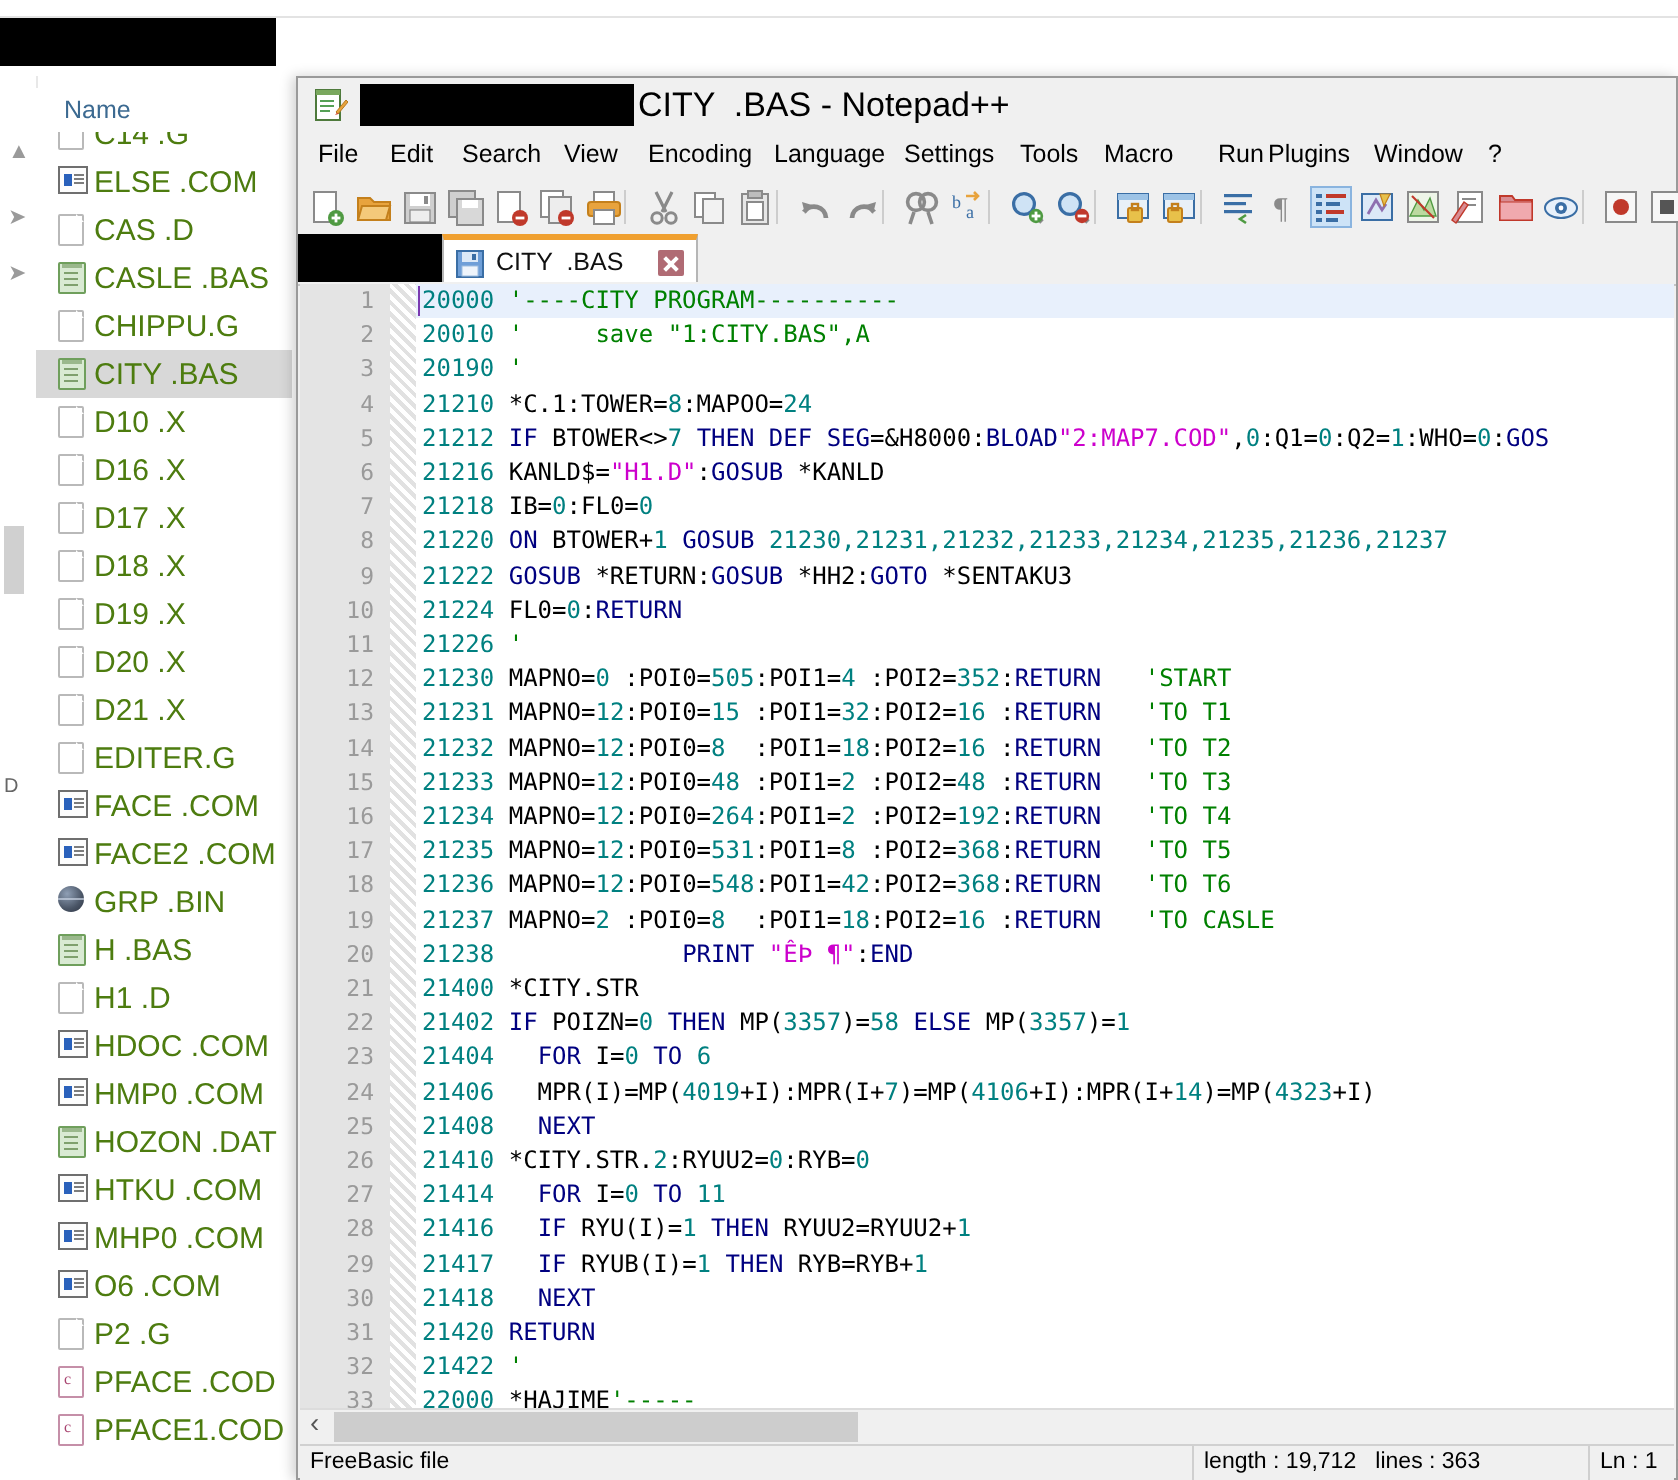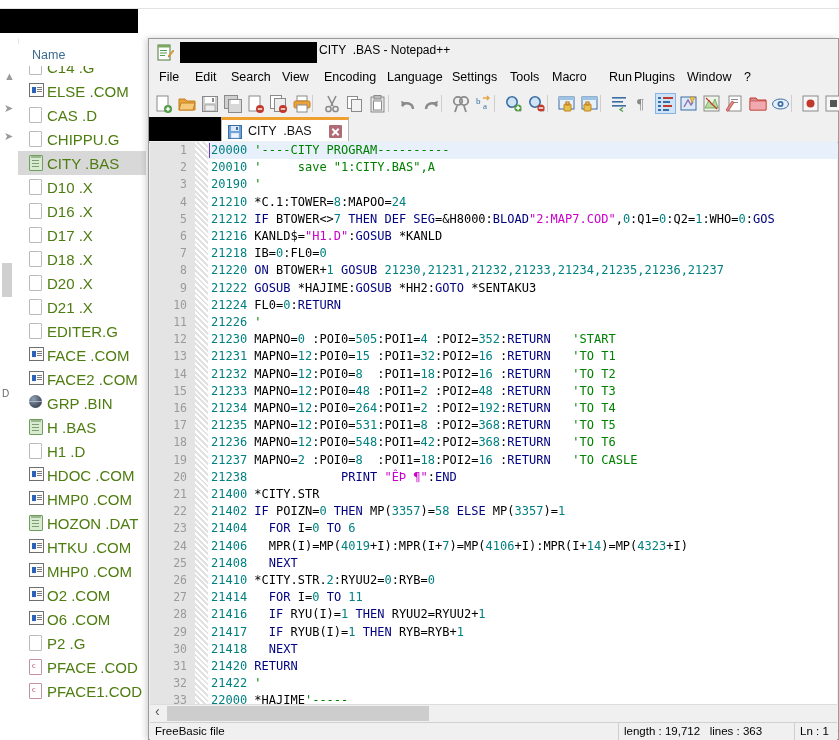--- a/index.html
+++ b/index.html
@@ -47,21 +47,21 @@
   .ic-cod:after{content:"c";position:absolute;left:2px;top:1px;font-size:8px;line-height:10px;color:#a8436f;font-family:"Liberation Serif",serif;}
 
   
   .npp{position:absolute;left:148px;top:38px;width:691px;height:702px;background:#f0f0f0;
        border:1px solid #9a9a9a;box-sizing:border-box;box-shadow:-2px 0 6px rgba(0,0,0,.18);}
   .npp-chev{position:absolute;left:158px;top:40px;font-size:10px;color:#8d8d8d;}
 
   .npp-title{position:absolute;left:0;top:0;width:689px;height:27px;background:#f0f0f0;}
   .npp-title .tico{position:absolute;left:8px;top:5px;width:17px;height:17px;}
   .npp-title .redact{position:absolute;left:31px;top:3px;width:137px;height:21px;background:#000;}
-  .npp-title .ttxt{position:absolute;left:170px;top:4px;font-size:12px;color:#000;white-space:pre;}
+  .npp-title .ttxt{position:absolute;left:170px;top:4px;font-size:17px;color:#000;white-space:pre;}
 
   .npp-menu{position:absolute;left:0;top:27px;width:689px;height:24px;background:#f0f0f0;}
   .mitem{position:absolute;top:4px;font-size:12.5px;color:#000;white-space:nowrap;cursor:default;}
 
   .npp-tools{position:absolute;left:0;top:51px;width:689px;height:27px;background:#f0f0f0;
              border-bottom:1px solid #dcdcdc;}
   .tb{position:absolute;top:3px;width:21px;height:21px;}
   .tsep{position:absolute;top:5px;width:1px;height:17px;background:#cdcdcd;}
 
   .npp-tabs{position:absolute;left:0;top:78px;width:689px;height:25px;background:#f0f0f0;border-bottom:1px solid #c4c4c4;}
@@ -125,40 +125,41 @@
     </div>
 
     <div class="exp-listhdr">
       <span>Name</span>
     </div>
 
     <div class="exp-list" id="file-list">
         <div class="exp-row" style="margin-top: -11px;"><span class="ficon"><span class="ic-doc" style="position: absolute; left: 1px; top: 1px;"></span></span><span class="fname">C14  .G</span></div>
         <div class="exp-row"><span class="ficon"><span class="ic-com" style="position: absolute; left: 1px; top: 1px;"></span></span><span class="fname">ELSE .COM</span></div>
         <div class="exp-row"><span class="ficon"><span class="ic-doc" style="position: absolute; left: 1px; top: 1px;"></span></span><span class="fname">CAS  .D</span></div>
+        <div class="exp-row"><span class="ficon"><span class="ic-npp" style="position: absolute; left: 1px; top: 1px;"></span></span><span class="fname">CASLE .BAS</span></div>
         <div class="exp-row"><span class="ficon"><span class="ic-doc" style="position: absolute; left: 1px; top: 1px;"></span></span><span class="fname">CHIPPU.G</span></div>
         <div class="exp-row sel"><span class="ficon"><span class="ic-npp" style="position: absolute; left: 1px; top: 1px;"></span></span><span class="fname">CITY  .BAS</span></div>
         <div class="exp-row"><span class="ficon"><span class="ic-doc" style="position: absolute; left: 1px; top: 1px;"></span></span><span class="fname">D10  .X</span></div>
         <div class="exp-row"><span class="ficon"><span class="ic-doc" style="position: absolute; left: 1px; top: 1px;"></span></span><span class="fname">D16  .X</span></div>
         <div class="exp-row"><span class="ficon"><span class="ic-doc" style="position: absolute; left: 1px; top: 1px;"></span></span><span class="fname">D17  .X</span></div>
         <div class="exp-row"><span class="ficon"><span class="ic-doc" style="position: absolute; left: 1px; top: 1px;"></span></span><span class="fname">D18  .X</span></div>
+        <div class="exp-row"><span class="ficon"><span class="ic-doc" style="position: absolute; left: 1px; top: 1px;"></span></span><span class="fname">D19  .X</span></div>
         <div class="exp-row"><span class="ficon"><span class="ic-doc" style="position: absolute; left: 1px; top: 1px;"></span></span><span class="fname">D20  .X</span></div>
         <div class="exp-row"><span class="ficon"><span class="ic-doc" style="position: absolute; left: 1px; top: 1px;"></span></span><span class="fname">D21  .X</span></div>
         <div class="exp-row"><span class="ficon"><span class="ic-doc" style="position: absolute; left: 1px; top: 1px;"></span></span><span class="fname">EDITER.G</span></div>
         <div class="exp-row"><span class="ficon"><span class="ic-com" style="position: absolute; left: 1px; top: 1px;"></span></span><span class="fname">FACE .COM</span></div>
         <div class="exp-row"><span class="ficon"><span class="ic-com" style="position: absolute; left: 1px; top: 1px;"></span></span><span class="fname">FACE2 .COM</span></div>
         <div class="exp-row"><span class="ficon"><span class="ic-bin" style="position: absolute; left: 1px; top: 1px;"></span></span><span class="fname">GRP  .BIN</span></div>
         <div class="exp-row"><span class="ficon"><span class="ic-npp" style="position: absolute; left: 1px; top: 1px;"></span></span><span class="fname">H    .BAS</span></div>
         <div class="exp-row"><span class="ficon"><span class="ic-doc" style="position: absolute; left: 1px; top: 1px;"></span></span><span class="fname">H1   .D</span></div>
         <div class="exp-row"><span class="ficon"><span class="ic-com" style="position: absolute; left: 1px; top: 1px;"></span></span><span class="fname">HDOC .COM</span></div>
         <div class="exp-row"><span class="ficon"><span class="ic-com" style="position: absolute; left: 1px; top: 1px;"></span></span><span class="fname">HMP0 .COM</span></div>
         <div class="exp-row"><span class="ficon"><span class="ic-npp" style="position: absolute; left: 1px; top: 1px;"></span></span><span class="fname">HOZON .DAT</span></div>
         <div class="exp-row"><span class="ficon"><span class="ic-com" style="position: absolute; left: 1px; top: 1px;"></span></span><span class="fname">HTKU .COM</span></div>
         <div class="exp-row"><span class="ficon"><span class="ic-com" style="position: absolute; left: 1px; top: 1px;"></span></span><span class="fname">MHP0 .COM</span></div>
-        <div class="exp-row"><span class="ficon"><span class="ic-com" style="position: absolute; left: 1px; top: 1px;"></span></span><span class="fname">O2   .COM</span></div>
         <div class="exp-row"><span class="ficon"><span class="ic-com" style="position: absolute; left: 1px; top: 1px;"></span></span><span class="fname">O6   .COM</span></div>
         <div class="exp-row"><span class="ficon"><span class="ic-doc" style="position: absolute; left: 1px; top: 1px;"></span></span><span class="fname">P2   .G</span></div>
         <div class="exp-row"><span class="ficon"><span class="ic-cod" style="position: absolute; left: 1px; top: 1px;"></span></span><span class="fname">PFACE .COD</span></div>
         <div class="exp-row"><span class="ficon"><span class="ic-cod" style="position: absolute; left: 1px; top: 1px;"></span></span><span class="fname">PFACE1.COD</span></div>
       </div>
   </div>
 
   <div class="npp-chev">▲</div>
   <div class="npp">
 
@@ -425,21 +426,21 @@
       <div class="caret"></div>
       <div class="lines" id="code-lines">
           <div class="ln" style="top: 0px;"><span class="num">1</span><span class="code"><span class="ln1">20000 </span><span class="cm">'----CITY PROGRAM----------</span></span></div>
           <div class="ln" style="top: 17.2px;"><span class="num">2</span><span class="code"><span class="ln1">20010 </span><span class="cm">'     save "1:CITY.BAS",A</span></span></div>
           <div class="ln" style="top: 34.4px;"><span class="num">3</span><span class="code"><span class="ln1">20190 </span><span class="cm">'</span></span></div>
           <div class="ln" style="top: 51.6px;"><span class="num">4</span><span class="code"><span class="ln1">21210 </span><span class="id">*C.1:TOWER=</span><span class="num2">8</span><span class="id">:MAPOO=</span><span class="num2">24</span></span></div>
           <div class="ln" style="top: 68.8px;"><span class="num">5</span><span class="code"><span class="ln1">21212 </span><span class="k">IF</span><span class="id"> BTOWER&lt;&gt;</span><span class="num2">7</span><span class="id"> </span><span class="k">THEN DEF SEG</span><span class="id">=&amp;H8000:</span><span class="k">BLOAD</span><span class="stp">"2:MAP7.COD"</span><span class="id">,</span><span class="num2">0</span><span class="id">:Q1=</span><span class="num2">0</span><span class="id">:Q2=</span><span class="num2">1</span><span class="id">:WHO=</span><span class="num2">0</span><span class="id">:</span><span class="k">GOS</span></span></div>
           <div class="ln" style="top: 86px;"><span class="num">6</span><span class="code"><span class="ln1">21216 </span><span class="id">KANLD$=</span><span class="stp">"H1.D"</span><span class="id">:</span><span class="k">GOSUB</span><span class="id"> *KANLD</span></span></div>
           <div class="ln" style="top: 103.2px;"><span class="num">7</span><span class="code"><span class="ln1">21218 </span><span class="id">IB=</span><span class="num2">0</span><span class="id">:FL0=</span><span class="num2">0</span></span></div>
           <div class="ln" style="top: 120.4px;"><span class="num">8</span><span class="code"><span class="ln1">21220 </span><span class="k">ON</span><span class="id"> BTOWER+</span><span class="num2">1</span><span class="id"> </span><span class="k">GOSUB</span><span class="id"> </span><span class="num2">21230,21231,21232,21233,21234,21235,21236,21237</span></span></div>
-          <div class="ln" style="top: 137.6px;"><span class="num">9</span><span class="code"><span class="ln1">21222 </span><span class="k">GOSUB</span><span class="id"> *HAJIME:</span><span class="k">GOSUB</span><span class="id"> *HH2:</span><span class="k">GOTO</span><span class="id"> *SENTAKU3</span></span></div>
+          <div class="ln" style="top: 137.6px;"><span class="num">9</span><span class="code"><span class="ln1">21222 </span><span class="k">GOSUB</span><span class="id"> *RETURN:</span><span class="k">GOSUB</span><span class="id"> *HH2:</span><span class="k">GOTO</span><span class="id"> *SENTAKU3</span></span></div>
           <div class="ln" style="top: 154.8px;"><span class="num">10</span><span class="code"><span class="ln1">21224 </span><span class="id">FL0=</span><span class="num2">0</span><span class="id">:</span><span class="k">RETURN</span></span></div>
           <div class="ln" style="top: 172px;"><span class="num">11</span><span class="code"><span class="ln1">21226 </span><span class="cm">'</span></span></div>
           <div class="ln" style="top: 189.2px;"><span class="num">12</span><span class="code"><span class="ln1">21230 </span><span class="id">MAPNO=</span><span class="num2">0</span><span class="id"> :POI0=</span><span class="num2">505</span><span class="id">:POI1=</span><span class="num2">4</span><span class="id"> :POI2=</span><span class="num2">352</span><span class="id">:</span><span class="k">RETURN</span><span class="id">   </span><span class="cm">'START</span></span></div>
           <div class="ln" style="top: 206.4px;"><span class="num">13</span><span class="code"><span class="ln1">21231 </span><span class="id">MAPNO=</span><span class="num2">12</span><span class="id">:POI0=</span><span class="num2">15</span><span class="id"> :POI1=</span><span class="num2">32</span><span class="id">:POI2=</span><span class="num2">16</span><span class="id"> :</span><span class="k">RETURN</span><span class="id">   </span><span class="cm">'TO T1</span></span></div>
           <div class="ln" style="top: 223.6px;"><span class="num">14</span><span class="code"><span class="ln1">21232 </span><span class="id">MAPNO=</span><span class="num2">12</span><span class="id">:POI0=</span><span class="num2">8</span><span class="id">  :POI1=</span><span class="num2">18</span><span class="id">:POI2=</span><span class="num2">16</span><span class="id"> :</span><span class="k">RETURN</span><span class="id">   </span><span class="cm">'TO T2</span></span></div>
           <div class="ln" style="top: 240.8px;"><span class="num">15</span><span class="code"><span class="ln1">21233 </span><span class="id">MAPNO=</span><span class="num2">12</span><span class="id">:POI0=</span><span class="num2">48</span><span class="id"> :POI1=</span><span class="num2">2</span><span class="id"> :POI2=</span><span class="num2">48</span><span class="id"> :</span><span class="k">RETURN</span><span class="id">   </span><span class="cm">'TO T3</span></span></div>
           <div class="ln" style="top: 258px;"><span class="num">16</span><span class="code"><span class="ln1">21234 </span><span class="id">MAPNO=</span><span class="num2">12</span><span class="id">:POI0=</span><span class="num2">264</span><span class="id">:POI1=</span><span class="num2">2</span><span class="id"> :POI2=</span><span class="num2">192</span><span class="id">:</span><span class="k">RETURN</span><span class="id">   </span><span class="cm">'TO T4</span></span></div>
           <div class="ln" style="top: 275.2px;"><span class="num">17</span><span class="code"><span class="ln1">21235 </span><span class="id">MAPNO=</span><span class="num2">12</span><span class="id">:POI0=</span><span class="num2">531</span><span class="id">:POI1=</span><span class="num2">8</span><span class="id"> :POI2=</span><span class="num2">368</span><span class="id">:</span><span class="k">RETURN</span><span class="id">   </span><span class="cm">'TO T5</span></span></div>
           <div class="ln" style="top: 292.4px;"><span class="num">18</span><span class="code"><span class="ln1">21236 </span><span class="id">MAPNO=</span><span class="num2">12</span><span class="id">:POI0=</span><span class="num2">548</span><span class="id">:POI1=</span><span class="num2">42</span><span class="id">:POI2=</span><span class="num2">368</span><span class="id">:</span><span class="k">RETURN</span><span class="id">   </span><span class="cm">'TO T6</span></span></div>
           <div class="ln" style="top: 309.6px;"><span class="num">19</span><span class="code"><span class="ln1">21237 </span><span class="id">MAPNO=</span><span class="num2">2</span><span class="id"> :POI0=</span><span class="num2">8</span><span class="id">  :POI1=</span><span class="num2">18</span><span class="id">:POI2=</span><span class="num2">16</span><span class="id"> :</span><span class="k">RETURN</span><span class="id">   </span><span class="cm">'TO CASLE</span></span></div>
@@ -463,21 +464,21 @@
     <div class="hscroll">
       <div class="hs-left"></div>
       <div class="hs-thumb"></div>
       <div class="hs-track"></div>
     </div>
 
     <div class="status">
       <div class="st-cell st-first" style="left:0;width:468px;border-left:none;">
         <span>FreeBasic file</span>
       </div>
-      <div class="st-cell" style="left:468px;width:176px;text-decoration:underline;">
+      <div class="st-cell" style="left:446px;width:176px;text-decoration:underline;">
         <span>length : 19,712   lines : 363</span>
       </div>
       <div class="st-cell" style="left:644px;width:43px;">
         <span>Ln : 1   Col : 1   Pos : 1</span>
       </div>
     </div>
 
   </div>
 </div>
 

